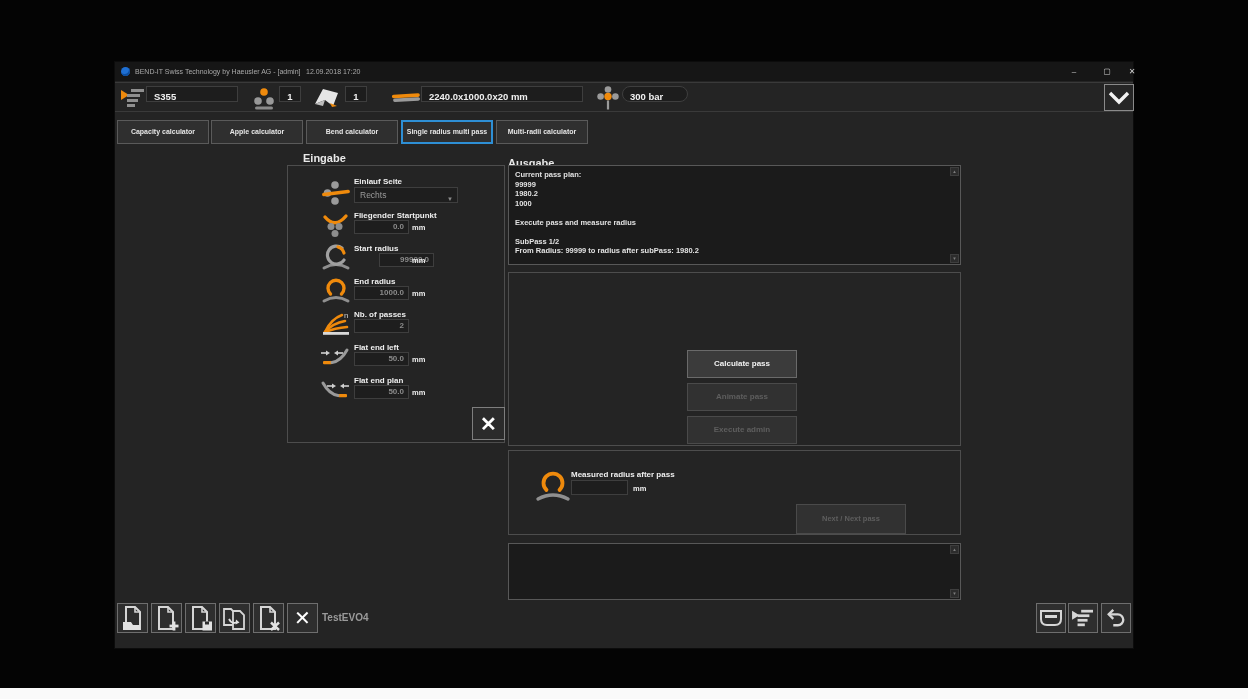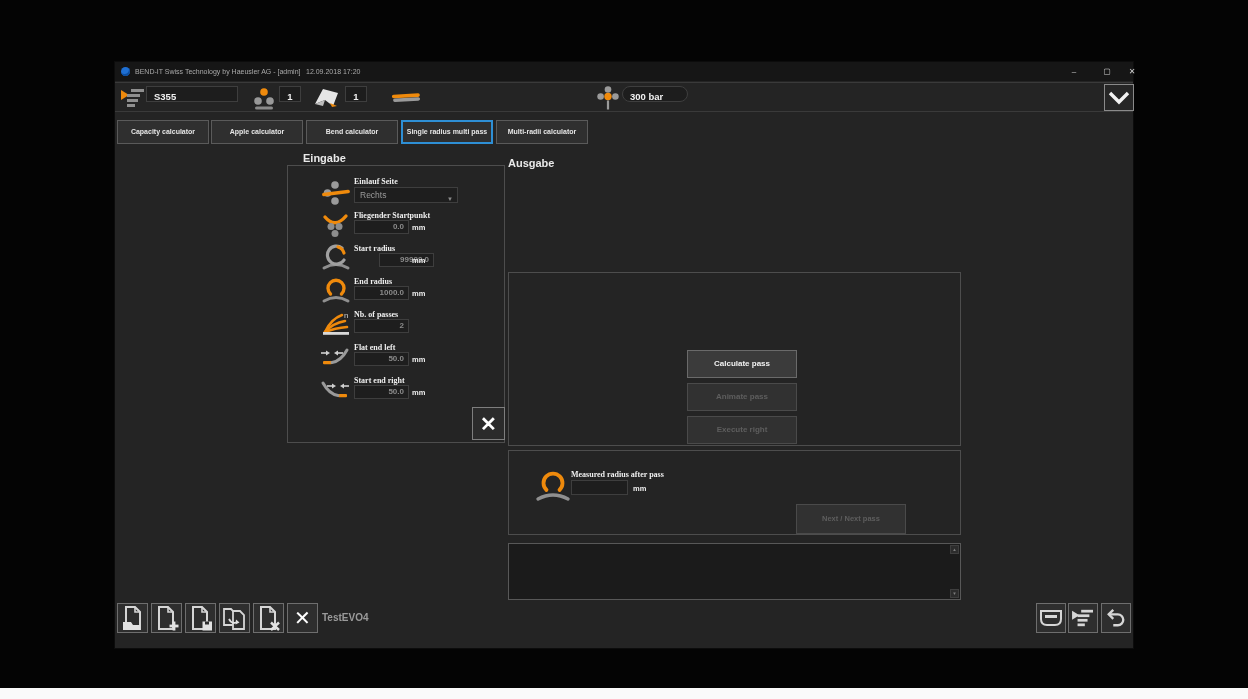--- a/index.html
+++ b/index.html
@@ -29,21 +29,21 @@
 
   
   .tab-btn { position:absolute; top:39px; width:92px; height:24px; background:#2f2f2f; border:1px solid #5a5a5a;
              color:#e6e6e6; font-size:7px; font-weight:600; text-align:center; line-height:22px; white-space:nowrap; }
   .tab-btn.active { border:2px solid #2e8fd5; line-height:20px; }
 
   .section-title { position:absolute; font-size:11px; font-weight:bold; color:#e9e9e9; }
   .panel { position:absolute; border:1px solid #4d4d4d; }
 
   
-  .f-label { position:absolute; font-size:8px; font-weight:bold; color:#efefef; white-space:nowrap;font-family:Liberation Serif, serif; }
+  .f-label { position:absolute; font-size:8px; font-weight:bold; color:#efefef; white-space:nowrap; }
   .f-input { position:absolute; width:55px; height:14px; background:#1e1e1e; border:1px solid #3e3e3e;
              color:#8b8b8b; font-size:8px; font-weight:bold; text-align:right; line-height:12px; padding-right:4px; }
   .f-unit { position:absolute; font-size:7.5px; font-weight:bold; color:#f0f0f0; }
   .f-drop { position:absolute; width:104px; height:16px; background:#1e1e1e; border:1px solid #3e3e3e;
             color:#9a9a9a; font-size:8.5px; line-height:14px; padding-left:5px; }
   .f-drop .caret { position:absolute; right:4px; top:0px; font-size:6px; color:#8a8a8a; }
 
   .icon-btn { position:absolute; background:#2b2b2b; border:1px solid #7e7e7e; color:#ffffff;
               display:flex; align-items:center; justify-content:center; font-weight:bold; }
   .xmark { font-size:20px; line-height:1; }
@@ -107,20 +107,21 @@
           <polygon points="19,17 26,20 21,21" fill="#EF8A0C"></polygon>
         </svg>
         <div class="tb-box center" style="left:230px; width:22px;">1</div>
 
         <svg class="abs" style="left:276px; top:9px;" width="30" height="12" viewBox="0 0 30 12">
           <g transform="rotate(-3 15 6)">
             <rect x="1" y="2" width="28" height="3.6" rx="1.8" fill="#EF8A0C"></rect>
             <rect x="2" y="5.8" width="27" height="3.6" rx="1.8" fill="#9a9a9a"></rect>
           </g>
         </svg>
+        <div class="tb-box" style="left:306px; width:162px;">2240.0x1000.0x20 mm</div>
 
         <svg class="abs" style="left:481px; top:2px;" width="24" height="26" viewBox="0 0 24 26">
           <circle cx="12" cy="4.5" r="3.3" fill="#9a9a9a"></circle>
           <circle cx="4.6" cy="11.5" r="3.3" fill="#9a9a9a"></circle>
           <circle cx="19.4" cy="11.5" r="3.3" fill="#9a9a9a"></circle>
           <circle cx="12" cy="11.5" r="3.7" fill="#EF8A0C"></circle>
           <rect x="10.9" y="15.5" width="2.2" height="9" fill="#9a9a9a"></rect>
         </svg>
         <div class="tb-box" style="left:507px; width:66px;border-radius:10px;">300 bar</div>
 
@@ -202,36 +203,49 @@
         <div class="f-unit" style="left:124px; top:189px;">mm</div>
 
         <svg class="abs" style="left:32px; top:211px;" width="30" height="24" viewBox="0 0 30 24">
           <line x1="29" y1="9" x2="24" y2="9" stroke="#cfcfcf" stroke-width="1.6"></line>
           <polygon points="24,6.6 20,9 24,11.4" fill="#cfcfcf"></polygon>
           <polygon points="12,6.6 16,9 12,11.4" fill="#cfcfcf"></polygon>
           <line x1="12" y1="9" x2="7" y2="9" stroke="#cfcfcf" stroke-width="1.6"></line>
           <rect x="18" y="17" width="9" height="3.2" rx="1" fill="#EF8A0C"></rect>
           <path d="M18,18.5 Q9,17 3,6" stroke="#9a9a9a" stroke-width="3" fill="none" stroke-linecap="round"></path>
         </svg>
-        <div class="f-label" style="left:66px; top:210px;">Start end right</div>
+        <div class="f-label" style="left:66px; top:210px;">Flat end plan</div>
         <div class="f-input" style="left:66px; top:219px;">50.0</div>
         <div class="f-unit" style="left:124px; top:222px;">mm</div>
 
         <div class="icon-btn" style="left:184px; top:241px; width:33px; height:33px;">
           <span class="xmark">✕</span>
         </div>
       </div>
 
       <div class="section-title" style="left:393px; top:76px;">Ausgabe</div>
 
+      <div class="textarea" style="left:393px; top:84px; width:453px; height:100px;">
+        <div class="txt">Current pass plan:
+99999
+1980.2
+1000
+
+Execute pass and measure radius
+
+SubPass 1/2
+From Radius: 99999 to radius after subPass: 1980.2</div>
+        <div class="scrollbtn up">▲</div>
+        <div class="scrollbtn down">▼</div>
+      </div>
 
       <div class="panel" style="left:393px; top:191px; width:453px; height:174px;">
         <div class="action-btn" style="top:41px;">Calculate pass</div>
         <div class="action-btn disabled" style="top:74px;">Animate pass</div>
-        <div class="action-btn disabled" style="top:107px;">Execute right</div>
+        <div class="action-btn disabled" style="top:107px;">Execute admin</div>
       </div>
 
       <div class="panel" style="left:393px; top:369px; width:453px; height:85px;">
         <svg class="abs" style="left:26px; top:20px;" width="36" height="32" viewBox="0 0 36 32">
           <path d="M3,28 Q18,20 33,28" stroke="#8f8f8f" stroke-width="3.4" fill="none" stroke-linecap="round"></path>
           <path d="M11.5,19 A9.5,9.5 0 1 1 24.5,19" stroke="#EF8A0C" stroke-width="3.8" fill="none" stroke-linecap="round"></path>
         </svg>
         <div class="f-label" style="left:62px; top:19px;">Measured radius after pass</div>
         <div class="f-input" style="left:62px; top:29px; width:57px; height:15px;"></div>
         <div class="f-unit" style="left:124px; top:33px;">mm</div>

